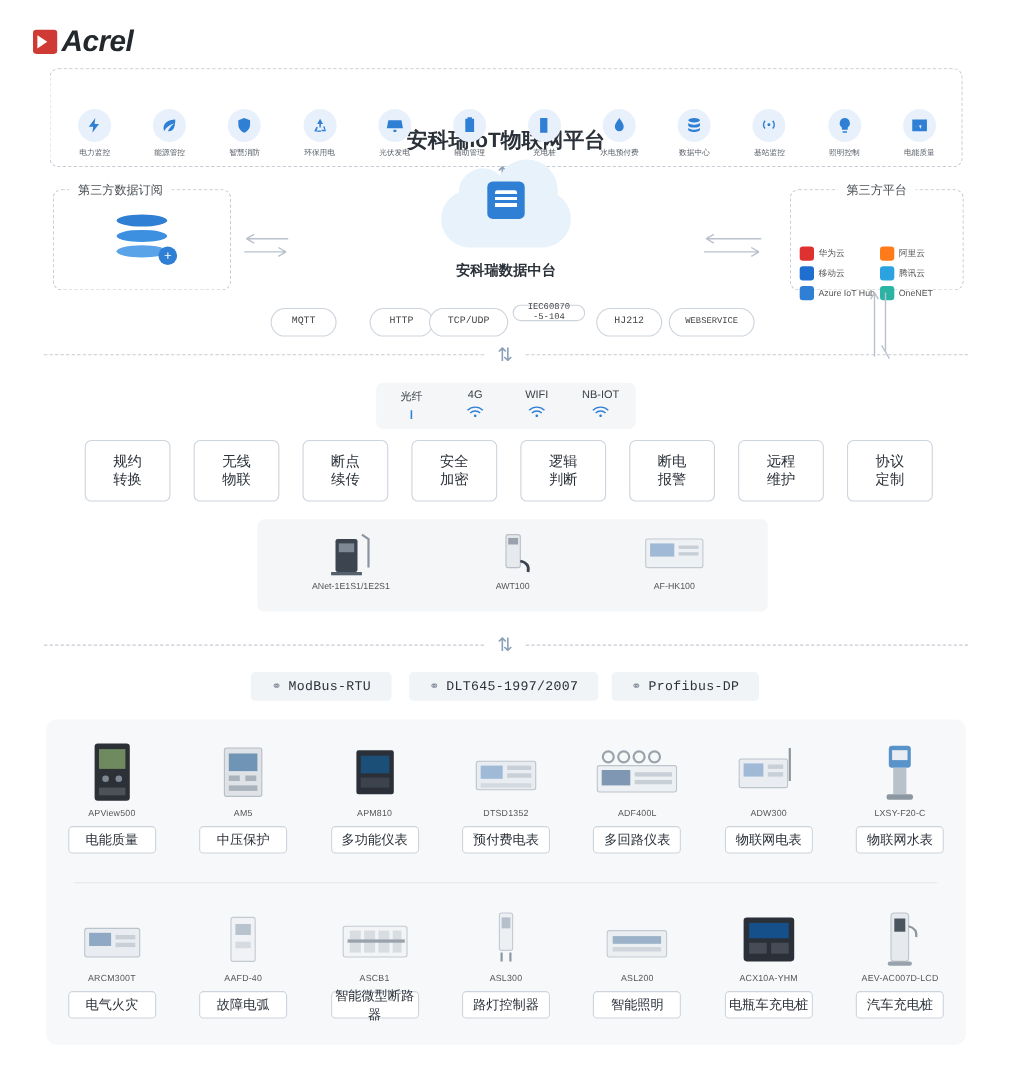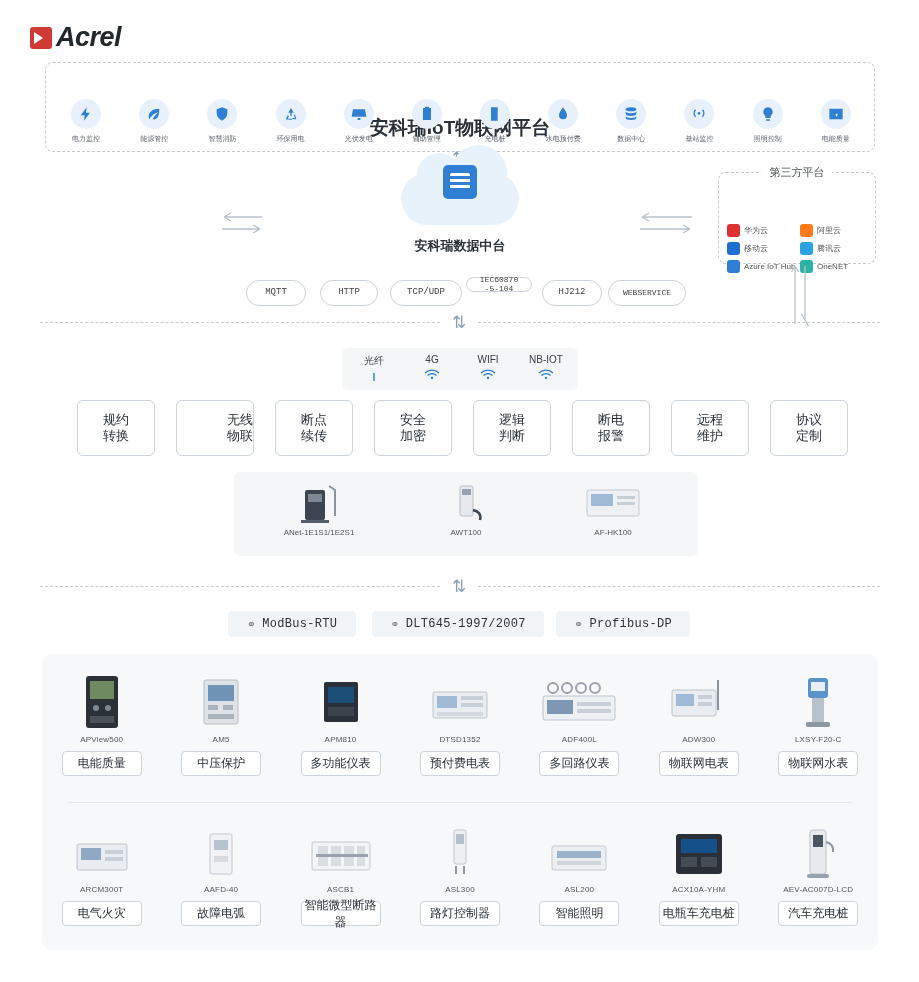--- a/index.html
+++ b/index.html
@@ -273,20 +273,29 @@
             </svg>
         </div>
         <div class="icon-label">电能质量</div>
       </div>
 
     </div>
   </div>
 
   <div class="updown" style="left:452px; top:148px;">⇅</div>
 
+  <div class="dashed-card" id="subscribe-card">
+    <div class="card-title" id="subscribe-title">第三方数据订阅</div>
+    <div class="db-icon">
+      <div class="db-cyl"></div>
+      <div class="db-cyl mid"></div>
+      <div class="db-cyl bot"></div>
+      <div class="db-plus">+</div>
+    </div>
+  </div>
 
   <svg style="position:absolute;left:218px;top:212px;" width="48" height="22">
     <path d="M44 5 H6 M6 5 l7 -4 M6 5 l7 4" stroke="#b9c2cc" fill="none" stroke-width="1.3"></path>
     <path d="M4 17 H42 M42 17 l-7 -4 M42 17 l-7 4" stroke="#b9c2cc" fill="none" stroke-width="1.3"></path>
   </svg>
 
   <div id="cloud-wrap">
     <div class="cloud-shape">
       <div class="cloud-box">
           <div class="cube"></div>
@@ -329,21 +338,21 @@
       </div>
     </div>
   </div>
 
   <svg style="position:absolute;left:790px;top:262px;" width="20" height="66">
     <path d="M5 62 V4 M5 4 l-3.5 6 M5 4 l3.5 6" stroke="#b9c2cc" fill="none" stroke-width="1.3"></path>
     <path d="M15 4 V58 M15 58 l-3.5 -6 M15 58 l3.5 6" stroke="#b9c2cc" fill="none" stroke-width="1.3"></path>
   </svg>
 
   <div class="pill" style="left:246px; top:280px; width:60px;">MQTT</div>
-  <div class="pill" style="left:320px; top:280px; width:58px;">HTTP</div>
+  <div class="pill" style="left:336px; top:280px; width:58px;">HTTP</div>
   <div class="pill" style="left:390px; top:280px; width:72px;">TCP/UDP</div>
   <div class="pill" style="left:466px; top:277px; width:66px; height:15px; line-height:1.1;">
     <span style="display:block;font-size:8px;">IEC60870<br>-5-104</span>
   </div>
   <div class="pill" style="left:542px; top:280px; width:60px;">HJ212</div>
   <div class="pill" style="left:608px; top:280px; width:78px; font-size:8px;">WEBSERVICE</div>
 
   <div class="hdivider" style="left:40px; top:322px; width:400px;"></div>
   <div class="updown" style="left:452px; top:312px;">⇅</div>
   <div class="hdivider" style="left:478px; top:322px; width:402px;"></div>
@@ -375,21 +384,21 @@
         <path d="M2 4a10 10 0 0114 0M4.5 6.5a6.5 6.5 0 019 0" stroke="#2f7fd4" stroke-width="1.3" fill="none"></path>
           <circle cx="9" cy="9" r="1.2" fill="#2f7fd4"></circle>
       </svg>
     </div>
   </div>
 
   <div class="feature" style="left:77px; top:400px;">
     <span>规约</span>
       <span>转换</span>
   </div>
-  <div class="feature" style="left:176px; top:400px;align-items:flex-end;">
+  <div class="feature" style="left:176px; top:400px;">
     <span>无线</span>
       <span>物联</span>
   </div>
   <div class="feature" style="left:275px; top:400px;">
     <span>断点</span>
       <span>续传</span>
   </div>
   <div class="feature" style="left:374px; top:400px;">
     <span>安全</span>
       <span>加密</span>

